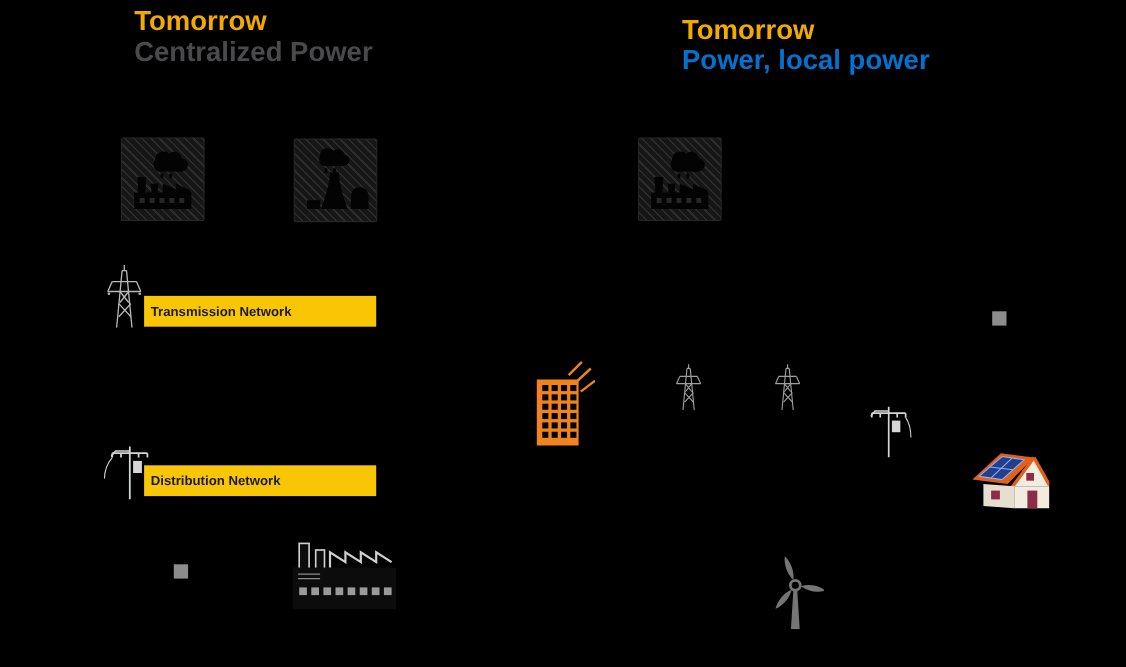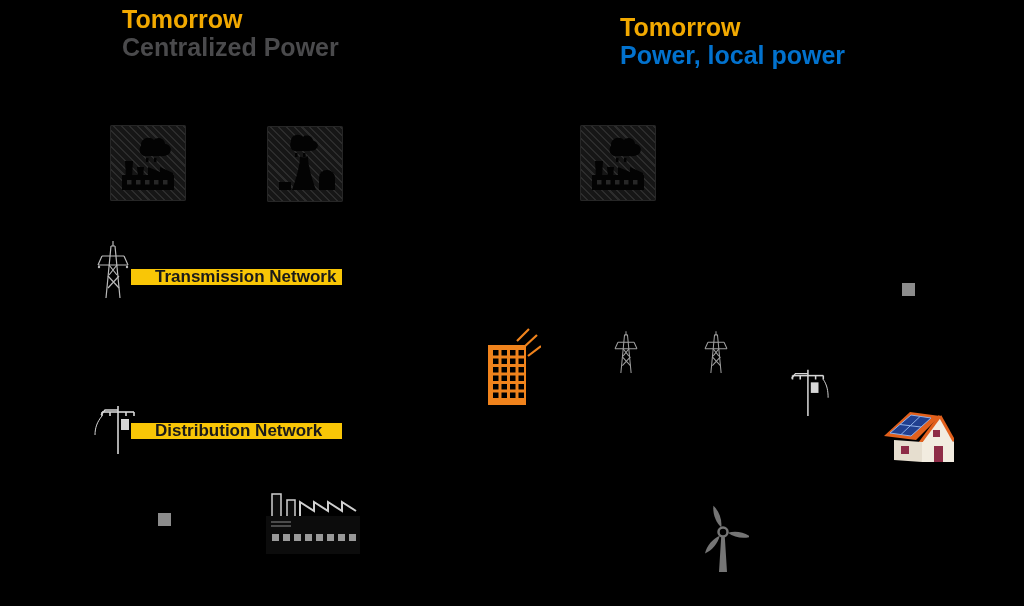--- a/index.html
+++ b/index.html
@@ -10,23 +10,23 @@
     font-family:"Liberation Sans",sans-serif;
   }
   .abs{position:absolute;}
   .title{font-weight:bold;font-size:25px;line-height:29px;white-space:nowrap;}
   .gold{color:var(--title-gold,#F2A900);}
   .graytxt{color:var(--subtitle-gray,#4A4A4C);}
   .bluetxt{color:var(--tomorrow-blue,#0272CE);}
   .banner{
     background:var(--banner-yellow,#F9C606);
     color:var(--banner-text,#1A1A1A);
-    height:16px;width:211px;box-sizing:border-box;
-    display:flex;align-items:center;padding-left:24px;
-    font-size:17px;font-weight:bold;white-space:nowrap;
+    height:28px;width:211px;box-sizing:border-box;
+    display:flex;align-items:center;padding-left:6px;
+    font-size:12px;font-weight:bold;white-space:nowrap;
   }
   .tile{
     width:76px;height:76px;border-radius:2px;
     background:repeating-linear-gradient(45deg,#2c2c2c 0px,#2c2c2c 1.5px,#161616 1.5px,#161616 5.5px);
     box-shadow:inset 0 0 0 1px #262626;
   }
   .tile svg{display:block;}
   .sq{width:13px;height:13px;background:var(--square-gray,#8C8C8C);}
   svg{display:block;}
 </style>

